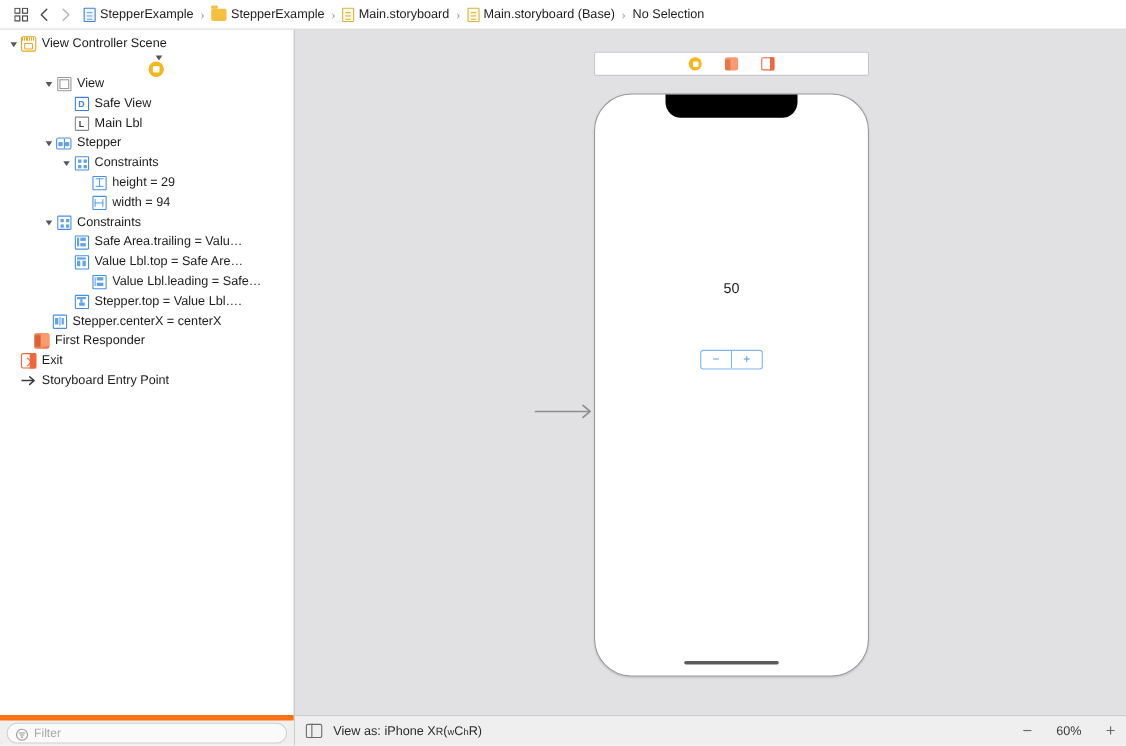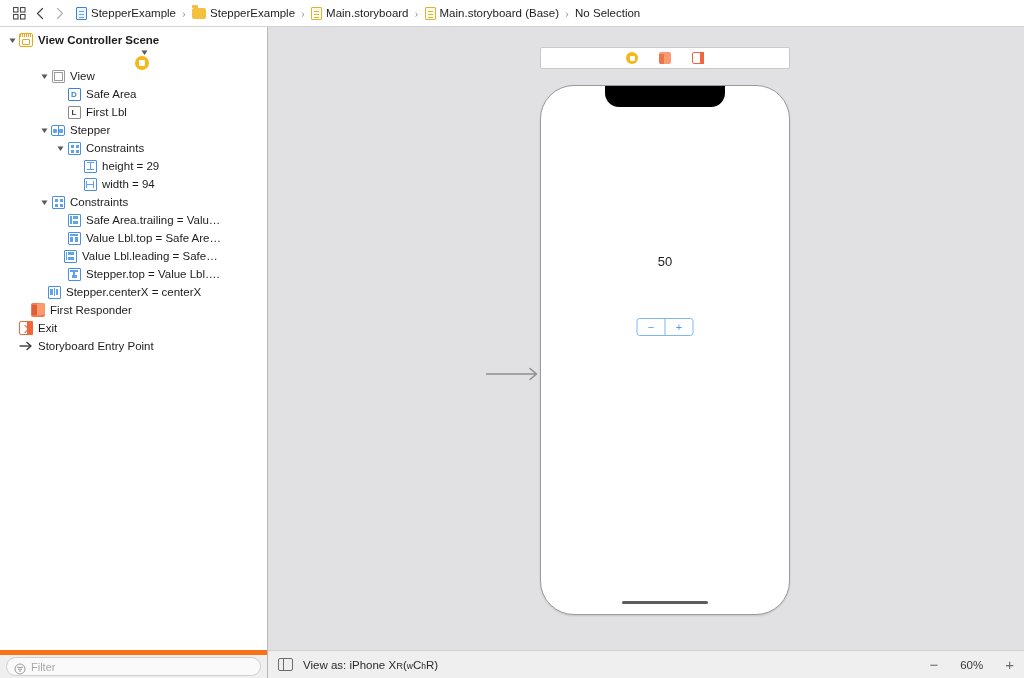--- a/index.html
+++ b/index.html
@@ -84,21 +84,21 @@
   .row .tw {
     width: 13px; min-width:13px; display:flex; align-items:center; justify-content:center;
     color:#58585a;
   }
   .row .tw.empty { visibility: hidden; }
   .row .ico {
     width: 14px; min-width:14px; height:14px; margin-right: 5px;
     display:flex; align-items:center; justify-content:center; position: relative;
   }
   .row .lbl { overflow: hidden; text-overflow: ellipsis; }
-  .row.bold .lbl { font-weight: bold; }
+  .row.bold .lbl { font-weight: normal; }
 
   
   .i-scene {
     width:14px;height:14px;background:#ffffff;border:1.2px solid #e8a81c;border-radius:2px;
     overflow:hidden;
   }
   .i-scene::before{
     content:"";position:absolute;left:1px;right:1px;top:1px;height:3px;
     background: repeating-linear-gradient(90deg,#e8a81c 0 1px,#fff 1px 2px);
   }
@@ -368,32 +368,32 @@
           </div>
           <div class="row" style="padding-left: 54px;">
             <span class="tw empty">
               <svg width="7" height="7" viewBox="0 0 7 7">
                 <polygon points="0.5,1.5 6.5,1.5 3.5,6" fill="#58585a"></polygon>
               </svg>
             </span>
             <span class="ico">
               <span class="i-letter b">D</span>
             </span>
-            <span class="lbl">Safe Area</span>
+            <span class="lbl">Safe View</span>
           </div>
           <div class="row" style="padding-left: 54px;">
             <span class="tw empty">
               <svg width="7" height="7" viewBox="0 0 7 7">
                 <polygon points="0.5,1.5 6.5,1.5 3.5,6" fill="#58585a"></polygon>
               </svg>
             </span>
             <span class="ico">
               <span class="i-letter">L</span>
             </span>
-            <span class="lbl">First Lbl</span>
+            <span class="lbl">Main Lbl</span>
           </div>
           <div class="row" style="padding-left: 38px;">
             <span class="tw">
               <svg width="7" height="7" viewBox="0 0 7 7">
                 <polygon points="0.5,1.5 6.5,1.5 3.5,6" fill="#58585a"></polygon>
               </svg>
             </span>
             <span class="ico">
               <span class="i-stepper">
                 <span></span>
@@ -477,21 +477,21 @@
             </span>
             <span class="ico">
               <span class="i-c">
                 <i style="left:1.5px;top:1.5px;width:8px;height:1.6px"></i>
                 <i style="left:1.5px;top:4.2px;width:3.4px;height:5.3px"></i>
                 <i style="left:6.2px;top:4.2px;width:3.3px;height:5.3px"></i>
               </span>
             </span>
             <span class="lbl">Value Lbl.top = Safe Are…</span>
           </div>
-          <div class="row" style="padding-left: 50px;">
+          <div class="row" style="padding-left: 70px;">
             <span class="tw empty">
               <svg width="7" height="7" viewBox="0 0 7 7">
                 <polygon points="0.5,1.5 6.5,1.5 3.5,6" fill="#58585a"></polygon>
               </svg>
             </span>
             <span class="ico">
               <span class="i-c">
                 <i style="left:1.4px;top:1.5px;width:1.6px;height:8px"></i>
                 <i style="left:3.4px;top:1.5px;width:6px;height:3.2px"></i>
                 <i style="left:3.4px;top:6.3px;width:6px;height:3.2px"></i>

